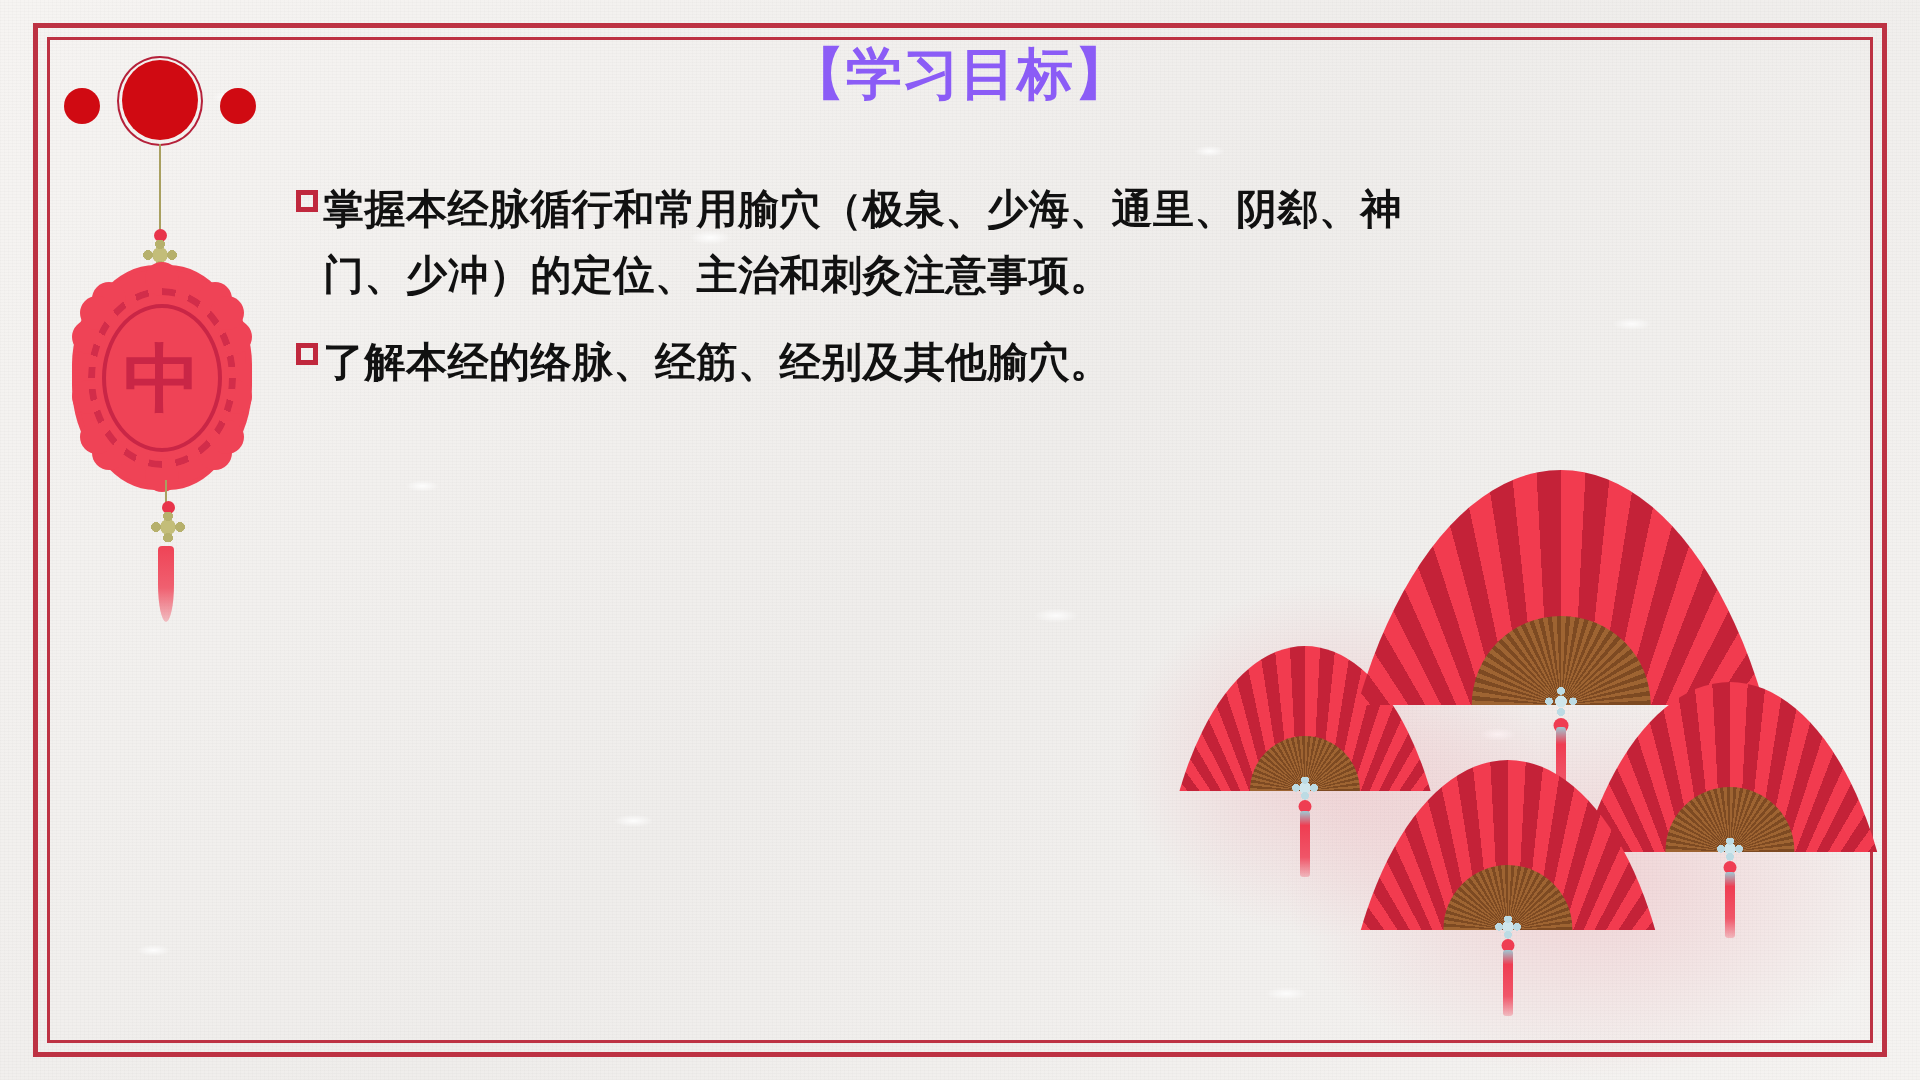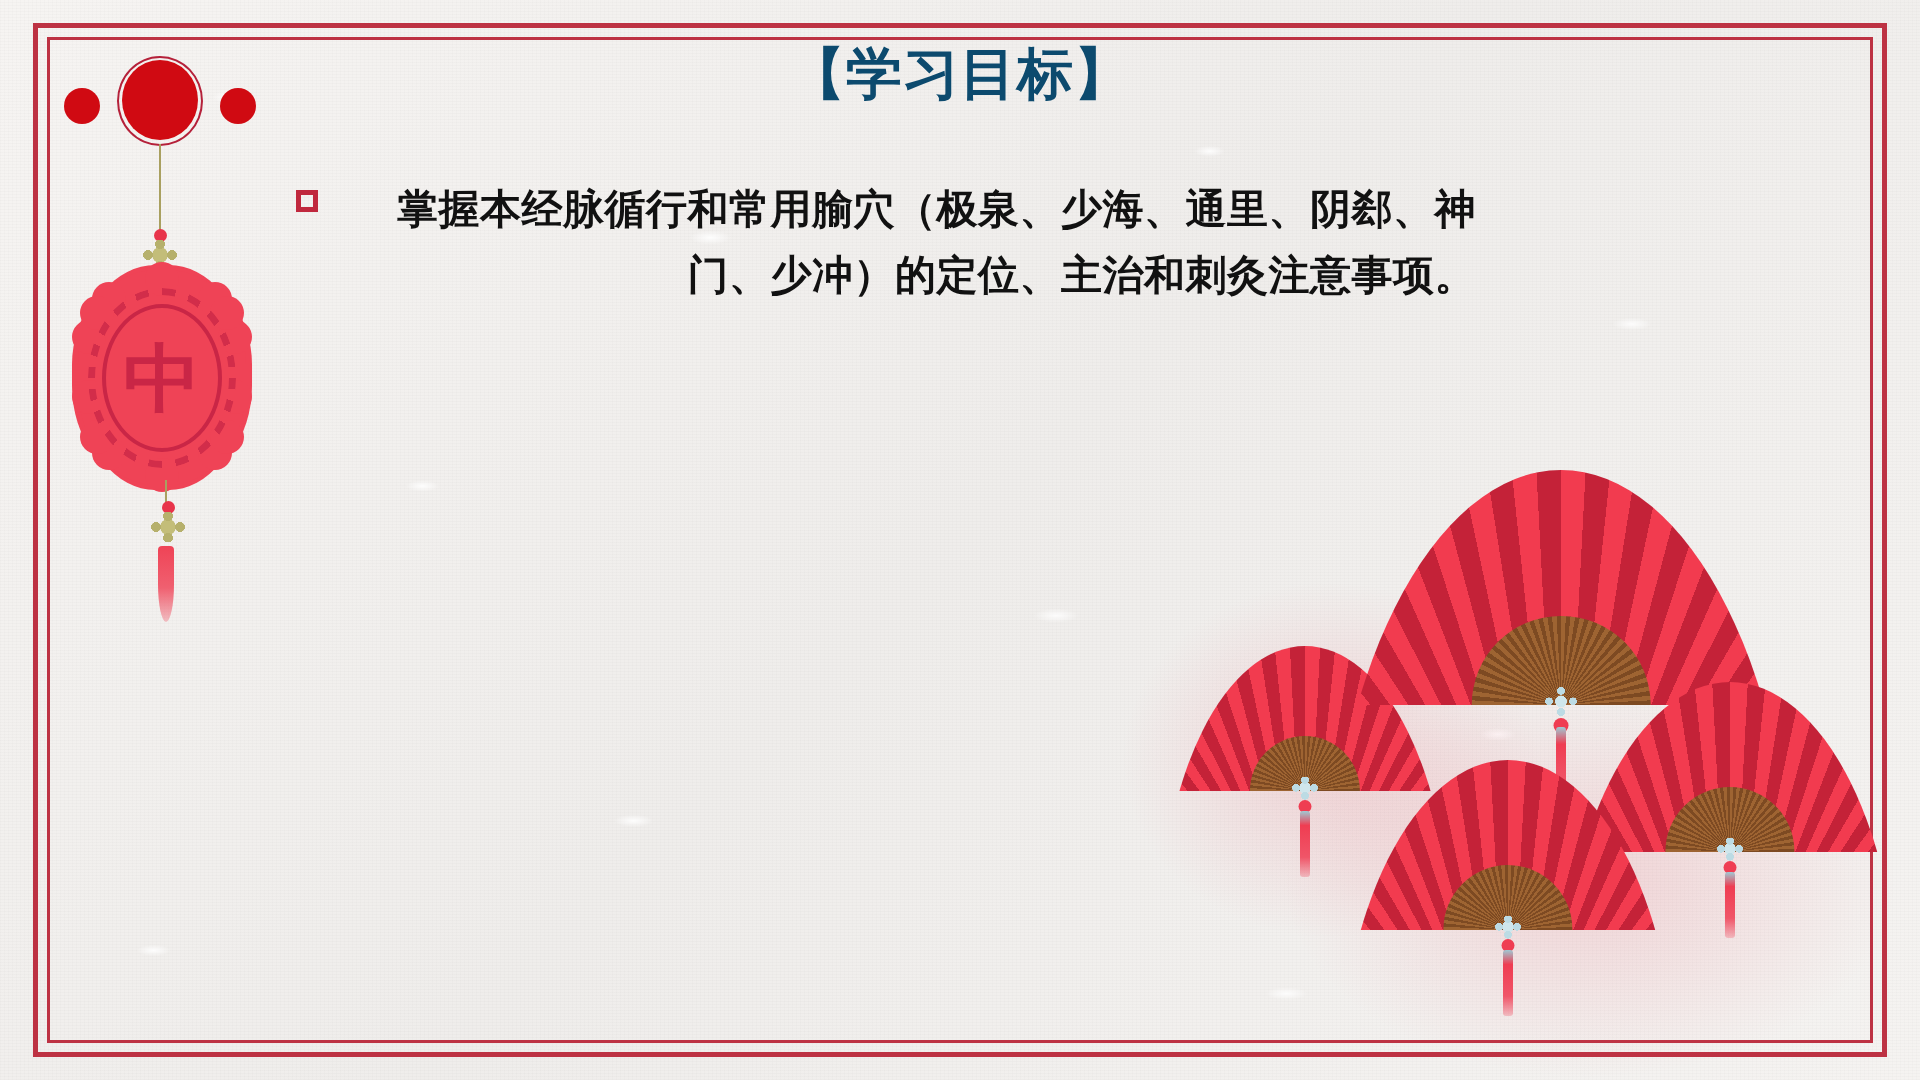--- a/index.html
+++ b/index.html
@@ -66,38 +66,37 @@
 
   
   .title {
     position: absolute;
     top: 40px;
     left: 0;
     width: 1920px;
     text-align: center;
     font-size: 56px;
     font-weight: bold;
-    color: #0c4a6e;
+    color: #8b5cf6;
     letter-spacing: 1px;
     line-height: 1.2;
     font-family: "Liberation Sans", "DejaVu Sans", sans-serif;
   }
 
   
   .content {
     position: absolute;
     left: 296px;
     top: 176px;
     width: 1180px;
   }
   .bullet-row {
     display: flex;
     align-items: flex-start;
     margin-bottom: 26px;
-    text-align: right;
   }
   .bullet-marker {
     flex: 0 0 auto;
     width: 22px;
     height: 22px;
     border: 5px solid #c0283d;
     box-sizing: border-box;
     margin-top: 14px;
     margin-right: 5px;
   }
@@ -387,20 +386,24 @@
   <div class="title">【学习目标】</div>
 
   <div class="content">
 
     <div class="bullet-row tall">
       <div class="bullet-marker"></div>
       <div class="bullet-text">掌握本经脉循行和常用腧穴（极泉、少海、通里、阴郄、神门、少冲）的定位、主治和刺灸注意事项。</div>
     </div>
 
 
+    <div class="bullet-row">
+      <div class="bullet-marker"></div>
+      <div class="bullet-text">了解本经的络脉、经筋、经别及其他腧穴。</div>
+    </div>
 
   </div>
 
   <div class="fans">
 
     <div class="fan-glow" style="left:-40px; top:120px; width:420px; height:360px;"></div>
     <div class="fan-glow" style="left:120px; top:220px; width:620px; height:400px;"></div>
 
     <div class="fan-wrap" id="fan-left-wrap" style="left:0px; top:186px; width:290px; height:145px;">
       <div class="fan" style="left:0;top:0;width:290px;height:145px;">

